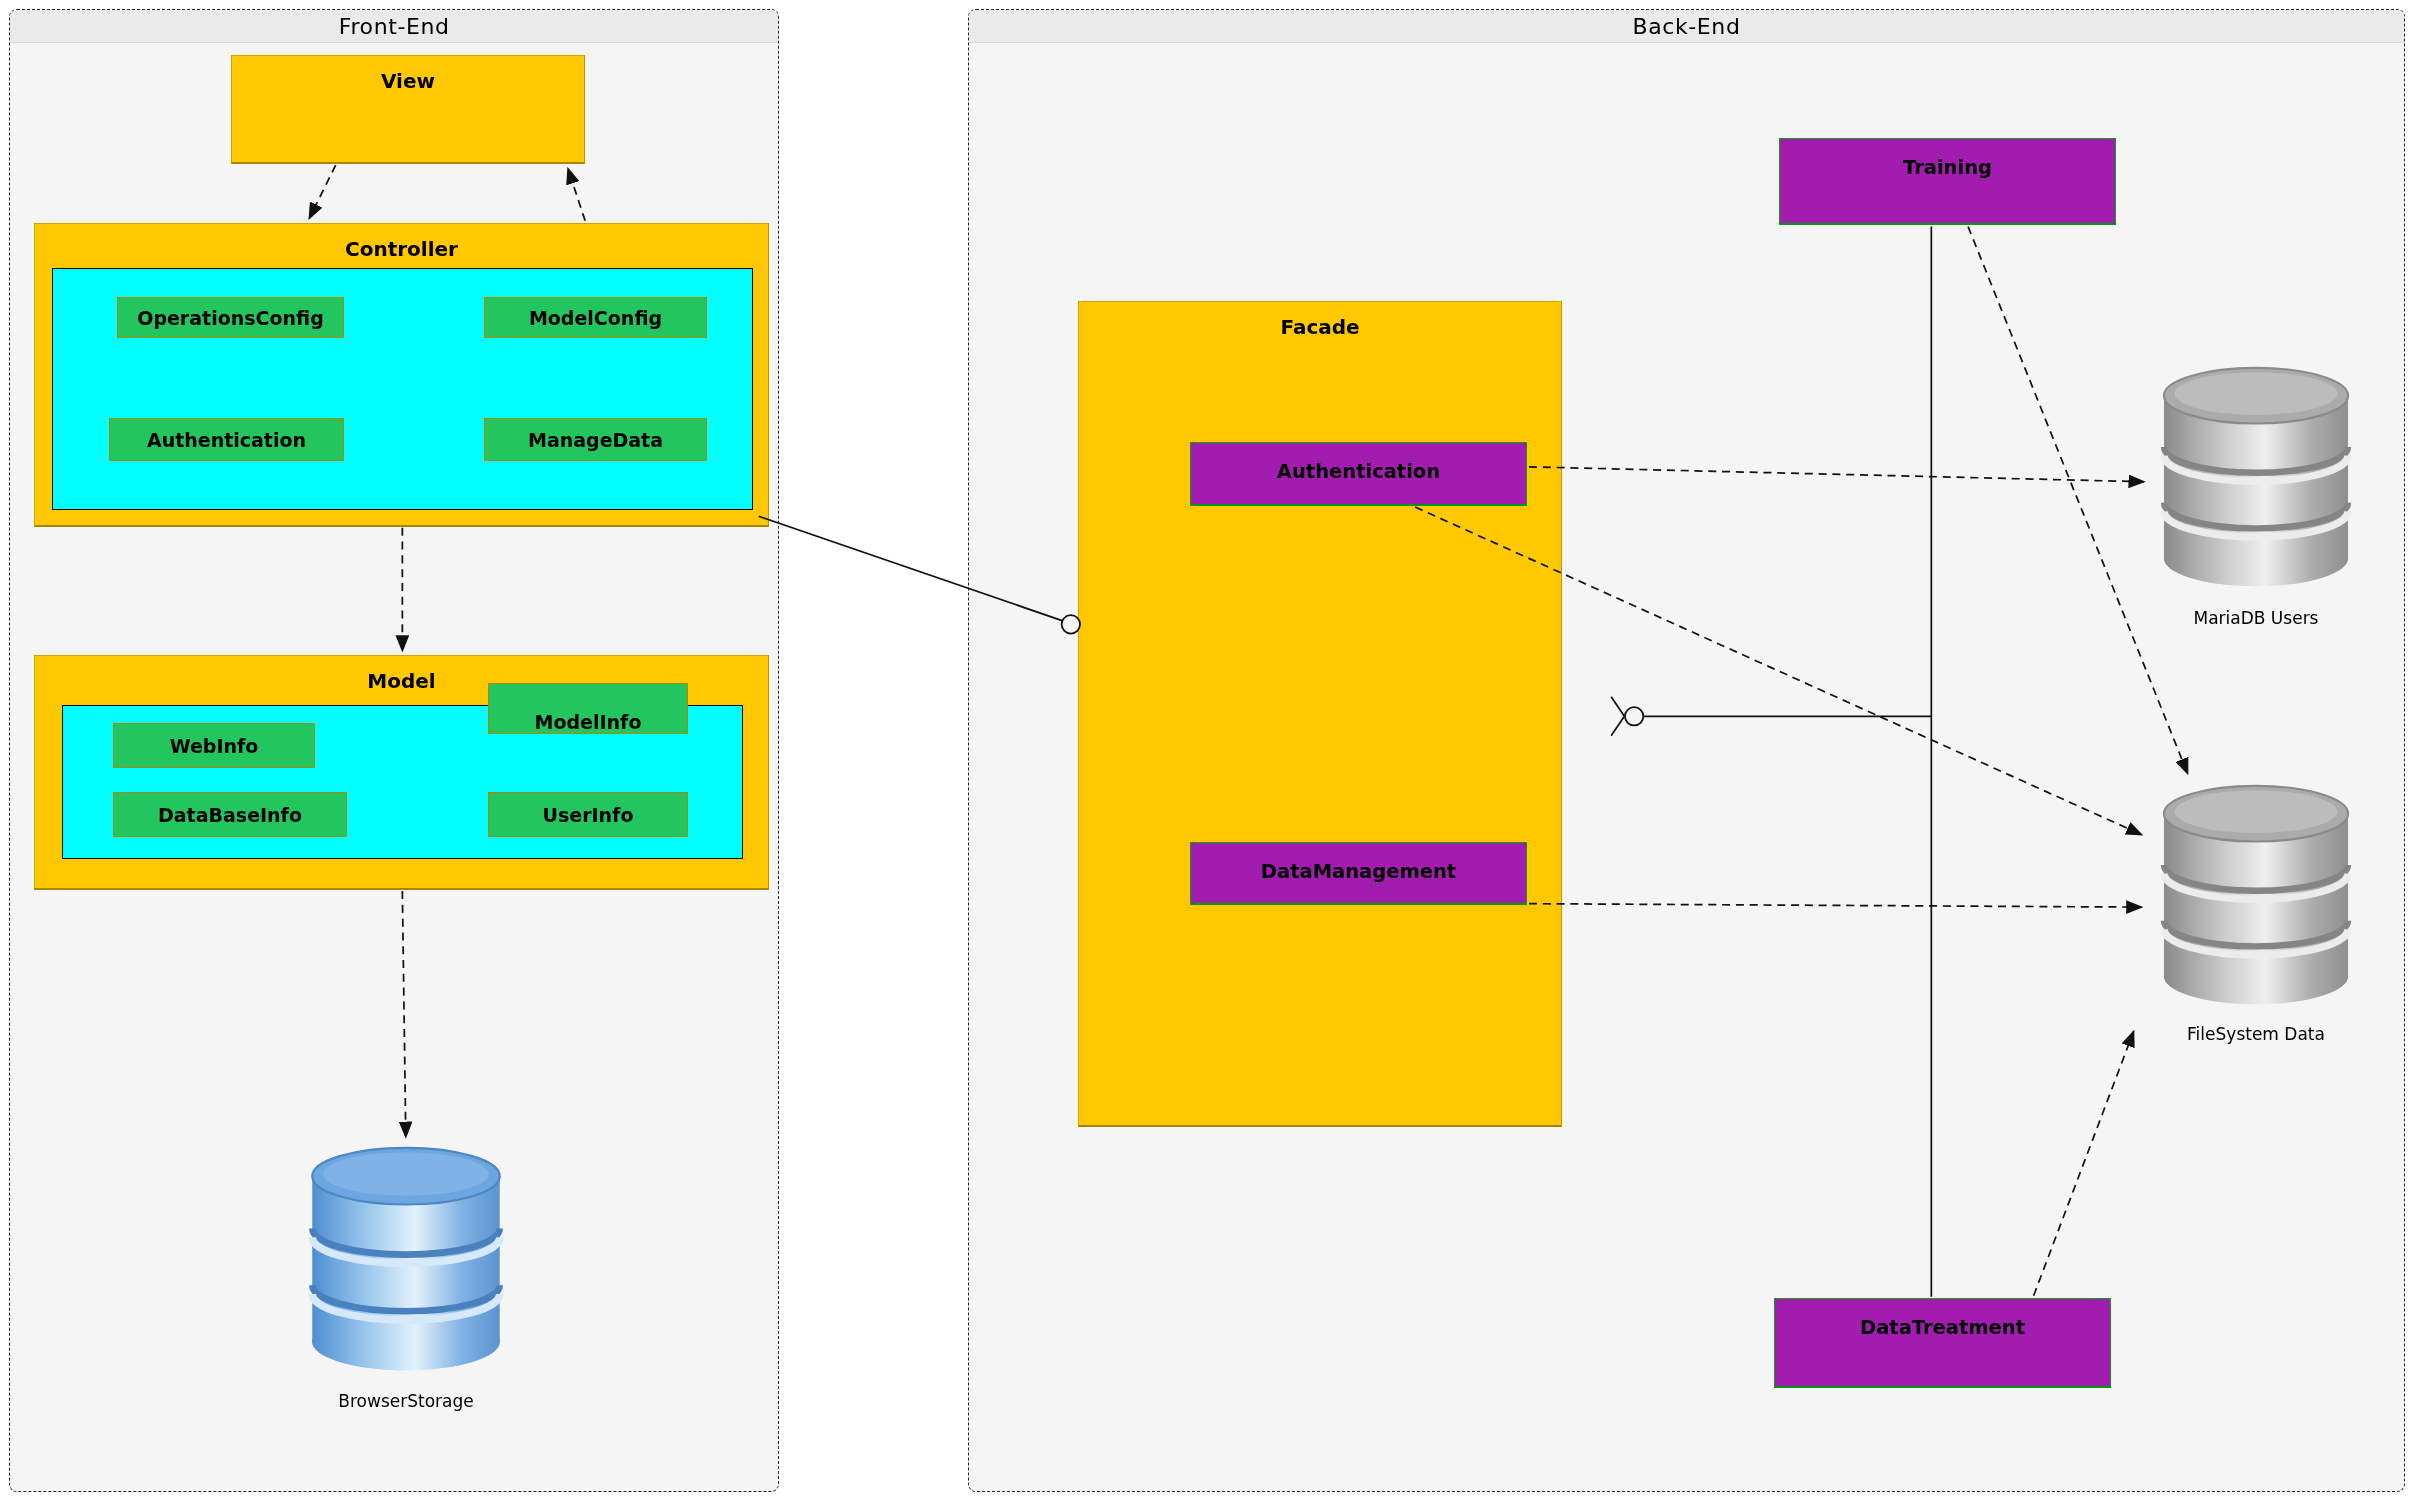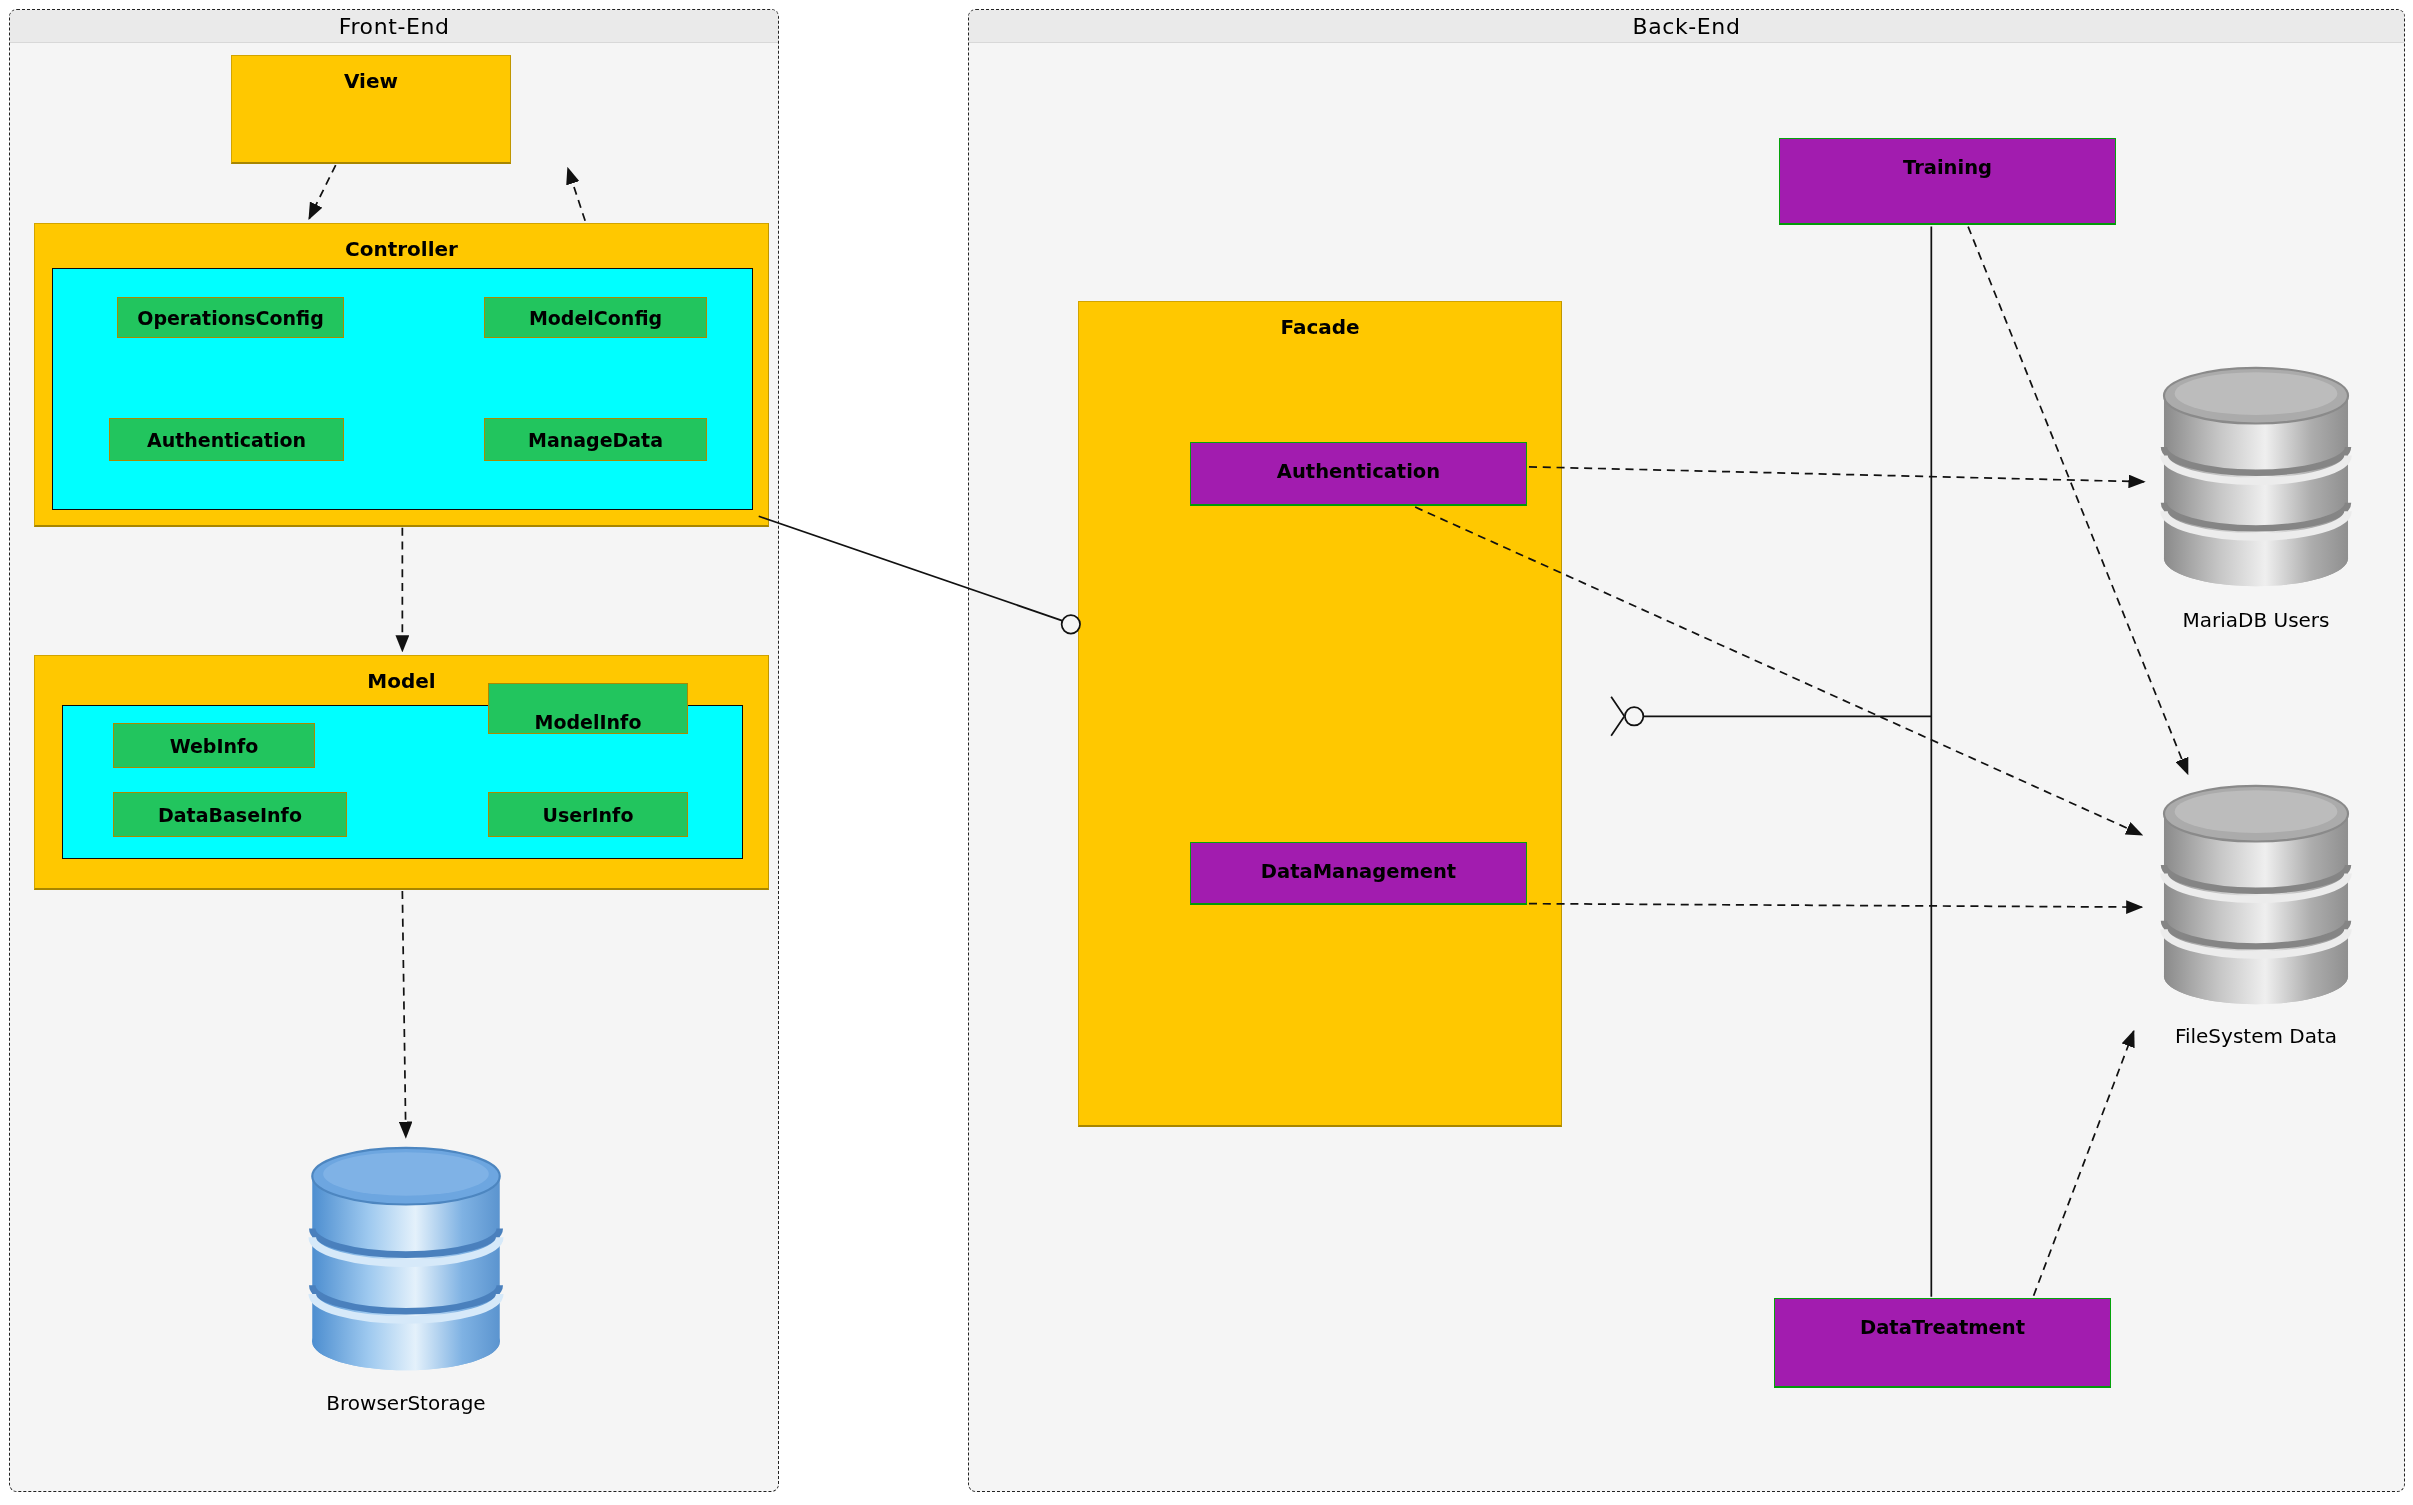--- a/index.html
+++ b/index.html
@@ -65,38 +65,38 @@
     border-bottom:2.3px solid #029908;
     box-sizing:border-box;
     text-align:center;
     font-weight:bold;
     font-size:19.5px;
   }
   .green-box .lbl{display:block;padding-top:17px;}
   .db-label{
     position:absolute;
     text-align:center;
-    font-size:20px;
+    font-size:17px;
     white-space:nowrap;
   }
   .cyl{position:absolute;}
   svg.overlay{position:absolute;left:0;top:0;pointer-events:none;}
 </style>
 </head>
 <body>
 
 <div id="canvas">
 
   <div class="group" style="left:9.2px;top:9.2px;width:770px;height:1483px;">
     <div class="group-titlebar">
       <span>Front-End</span>
     </div>
   </div>
 
-  <div class="ybox" style="left:231px;top:55px;width:280px;height:109px;">
+  <div class="ybox" style="left:231px;top:55px;width:354px;height:109px;">
     <div class="box-title">View</div>
   </div>
 
   <div class="ybox" style="left:34px;top:223px;width:735px;height:304px;">
     <div class="box-title">Controller</div>
   </div>
   <div class="cyan-panel" style="left:52px;top:268px;width:701px;height:242px;"></div>
   <div class="small-ybox" style="left:117px;top:297px;width:227px;height:41px;">
     <span>OperationsConfig</span>
   </div>

